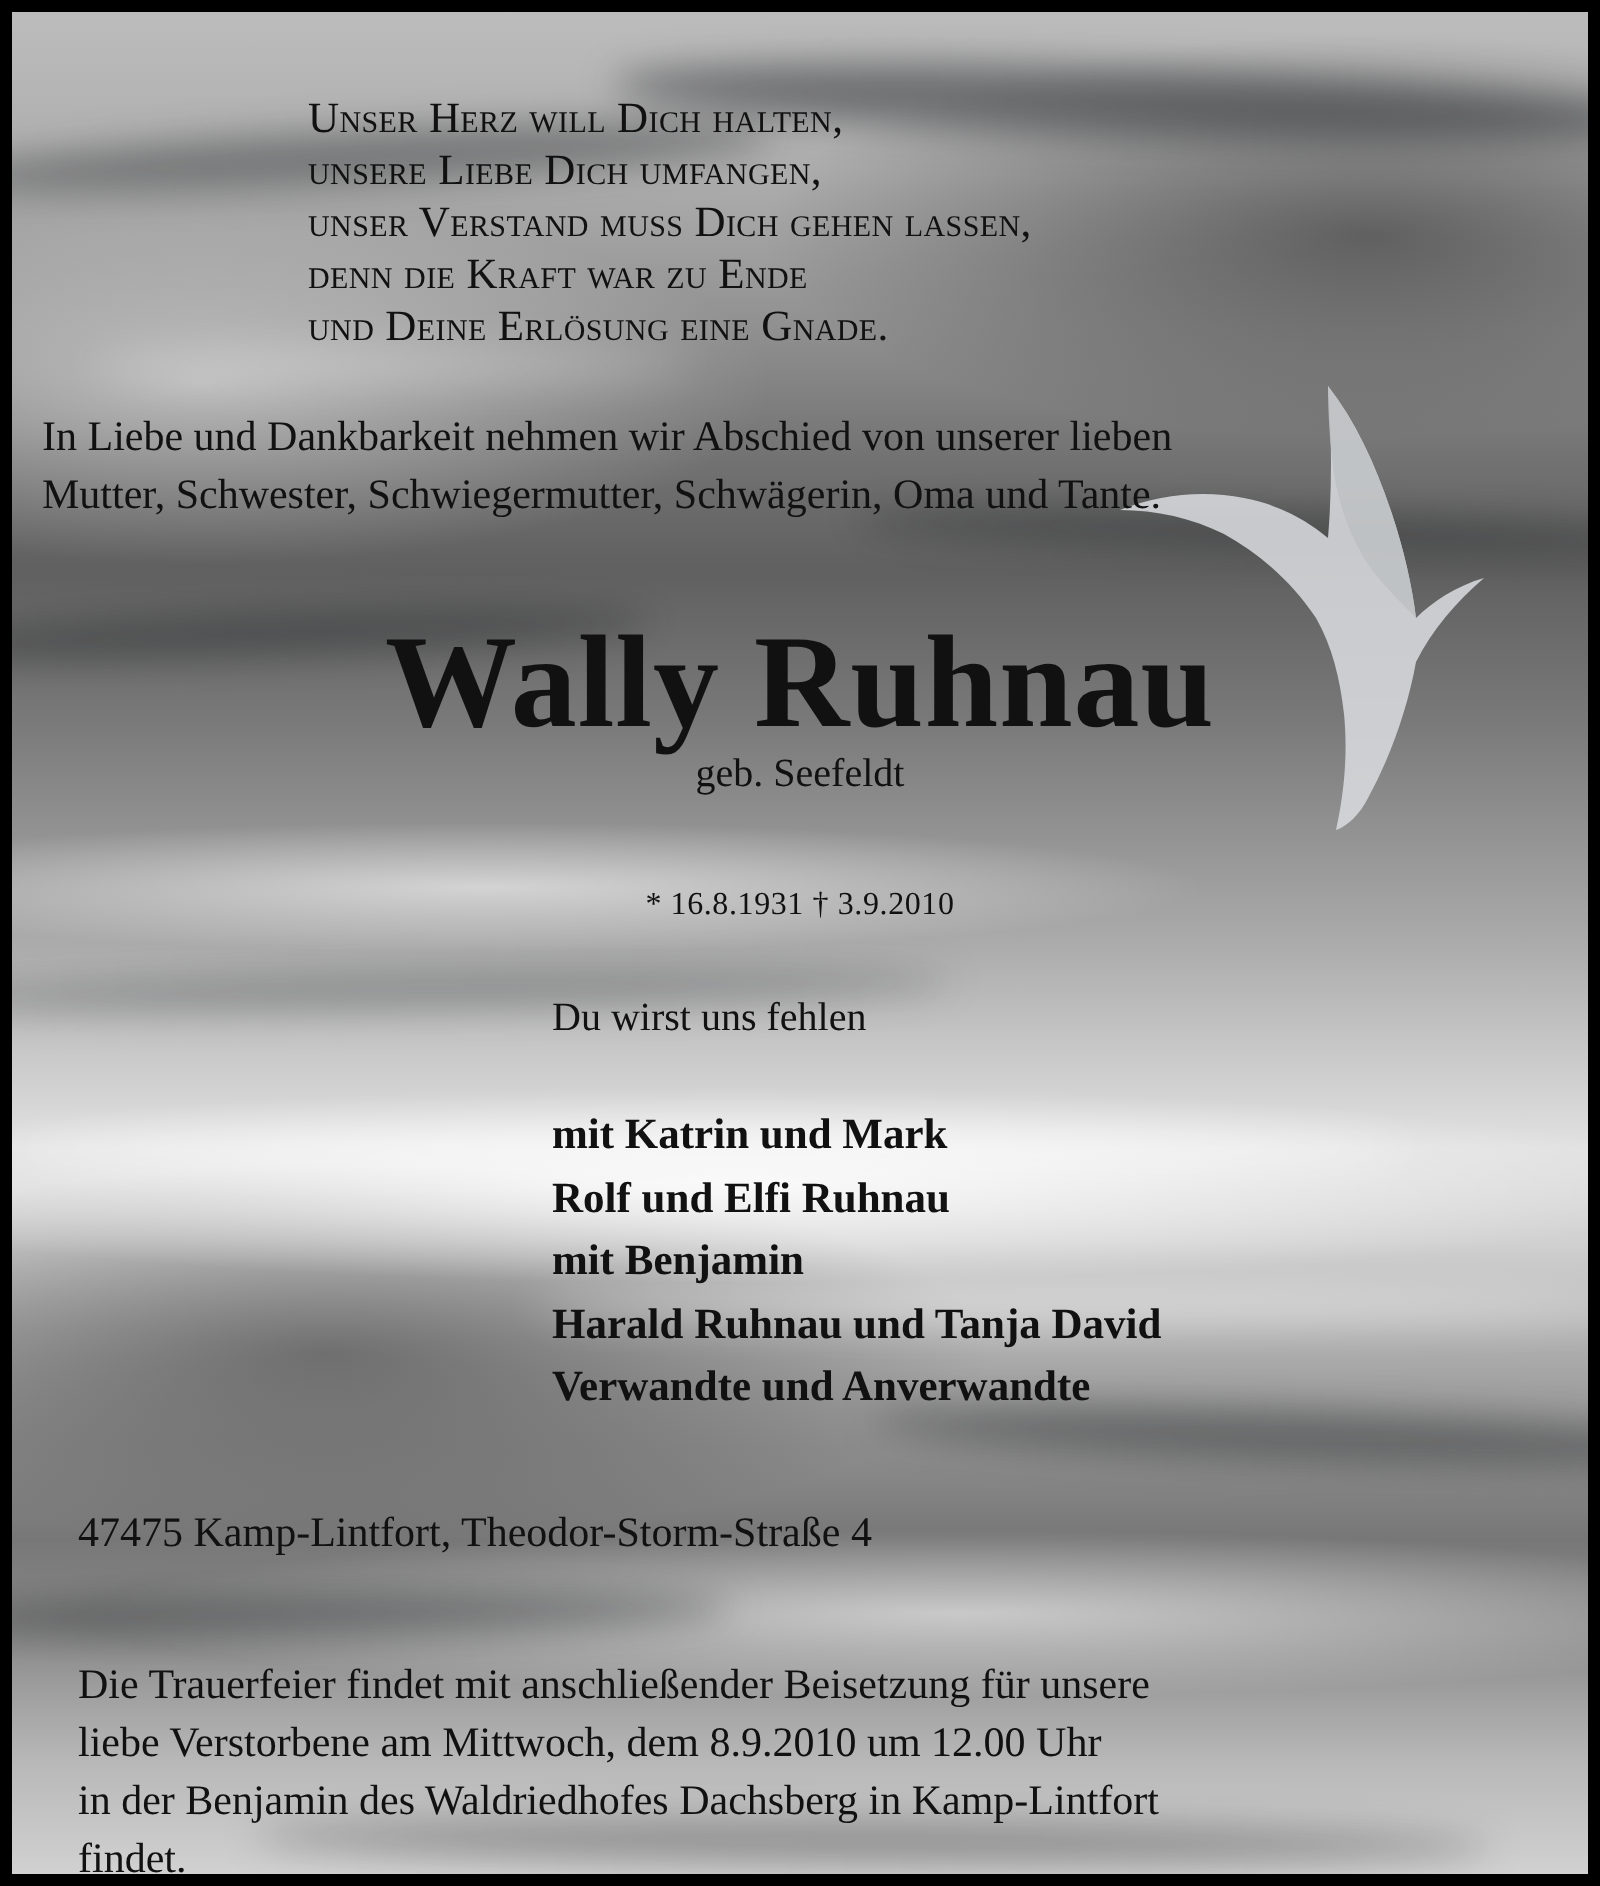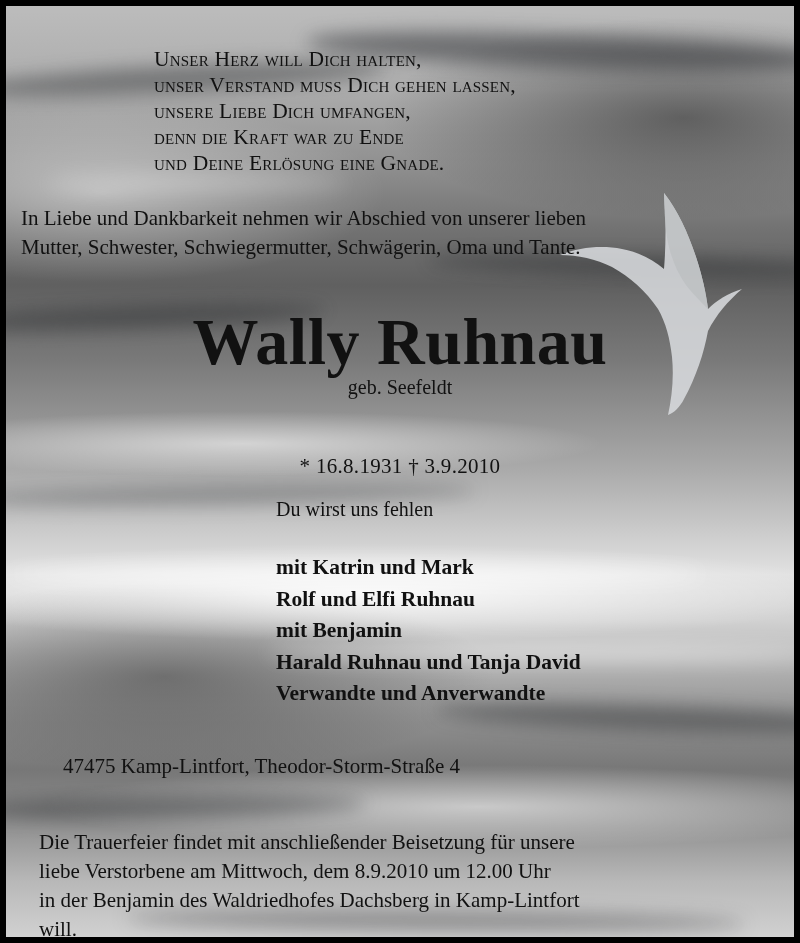--- a/index.html
+++ b/index.html
@@ -128,23 +128,23 @@
     right: 0;
     top: 370px;
     text-align: center;
     font-size: 20px;
     font-family: Liberation Serif, serif;
   }
   .dates {
     position: absolute;
     left: 0;
     right: 0;
-    top: 448px;
+    top: 438px;
     text-align: center;
-    font-size: 21px;
+    font-size: 16px;
     letter-spacing: 0.3px;
   }
   .missyou {
     position: absolute;
     left: 270px;
     top: 492px;
     font-size: 20px;
   }
   .mourners {
     position: absolute;
@@ -153,21 +153,20 @@
     font-size: 21.5px;
     font-weight: bold;
     line-height: 31.5px;
     white-space: nowrap;
   }
   .address {
     position: absolute;
     left: 33px;
     top: 748px;
     font-size: 21px;
-    margin-left: 24px;
   }
   .service {
     position: absolute;
     left: 33px;
     right: 28px;
     top: 822px;
     font-size: 21px;
     line-height: 29px;
   }
 </style>
@@ -199,22 +198,22 @@
              C120 64 120 38 118 12 Z" fill="#d8dadd" opacity="0.92"></path>
     <path d="M118 12 C132 30 142 52 150 76 C156 94 160 112 162 128
              C156 122 148 114 140 104 C130 90 124 74 121 56
              C119 42 118 26 118 12 Z" fill="#c3c6c9" opacity="0.9"></path>
   </svg>
 
   <div class="content">
 
     <div class="poem">
       <div>Unser Herz will Dich halten,</div>
+      <div>unsere Liebe Dich umfangen,</div>
       <div>unser Verstand muss Dich gehen lassen,</div>
-      <div>unsere Liebe Dich umfangen,</div>
       <div>denn die Kraft war zu Ende</div>
       <div>und Deine Erlösung eine Gnade.</div>
     </div>
 
     <div class="intro">
       <div>In Liebe und Dankbarkeit nehmen wir Abschied von unserer lieben</div>
       <div>Mutter, Schwester, Schwiegermutter, Schwägerin, Oma und Tante.</div>
     </div>
 
     <div class="name">Wally Ruhnau</div>
@@ -229,17 +228,17 @@
       <div>Harald Ruhnau und Tanja David</div>
       <div>Verwandte und Anverwandte</div>
     </div>
 
     <div class="address">47475 Kamp-Lintfort, Theodor-Storm-Straße 4</div>
 
     <div class="service">
       <div>Die Trauerfeier findet mit anschließender Beisetzung für unsere</div>
       <div>liebe Verstorbene am Mittwoch, dem 8.9.2010 um 12.00 Uhr</div>
       <div>in der Benjamin des Waldriedhofes Dachsberg in Kamp-Lintfort</div>
-      <div>will.</div>
+      <div>findet.</div>
     </div>
 
   </div>
 </div>
 
 </body></html>

